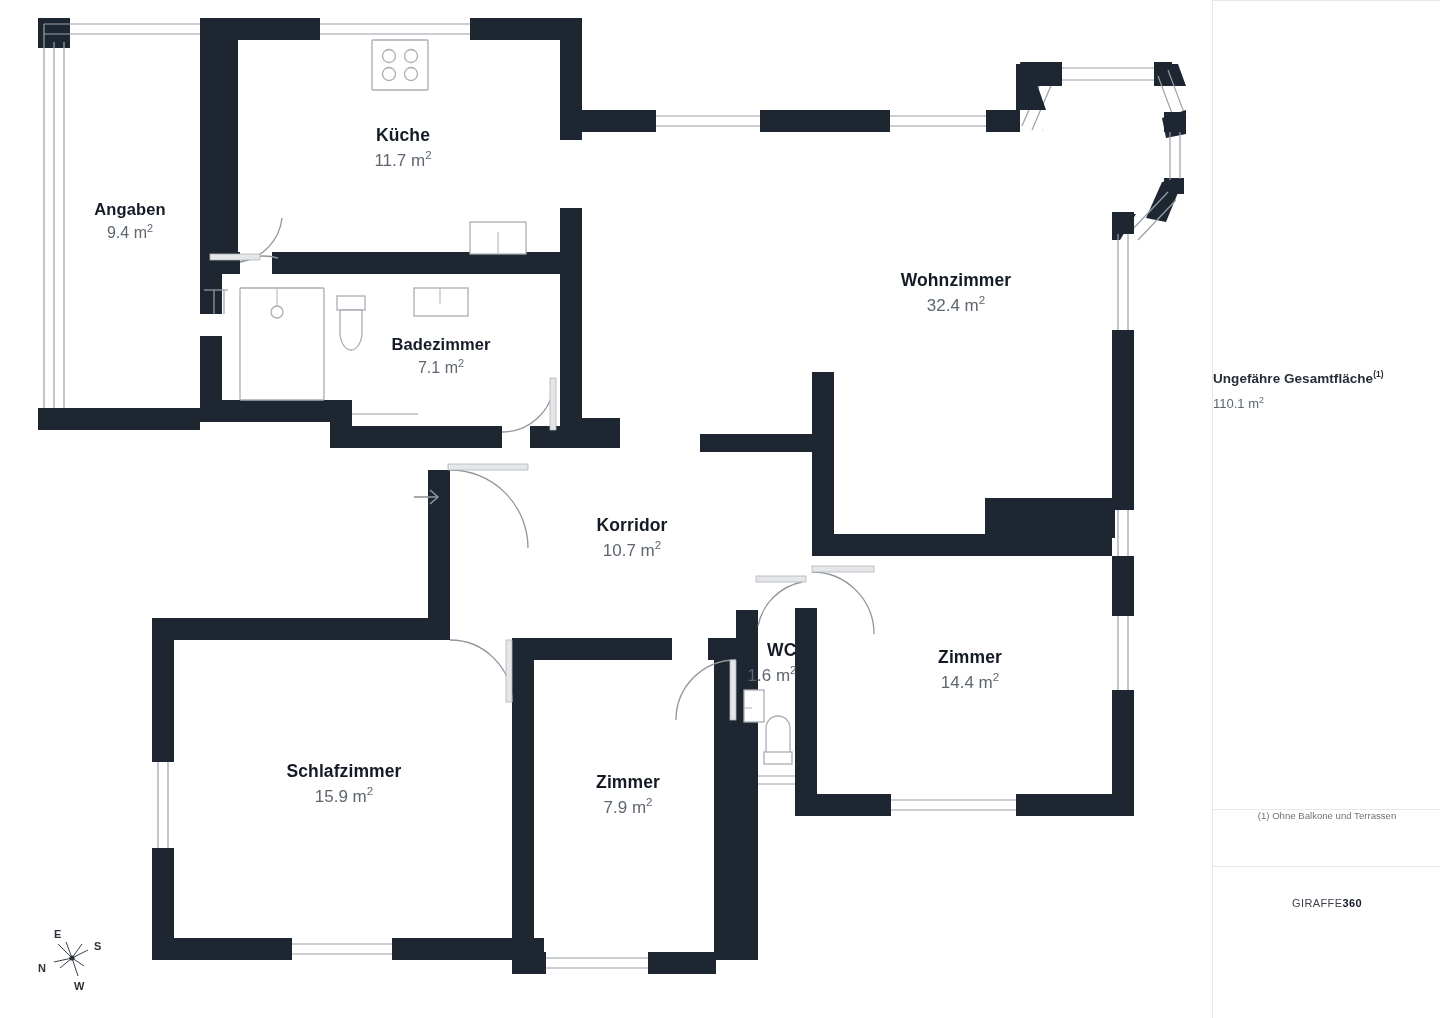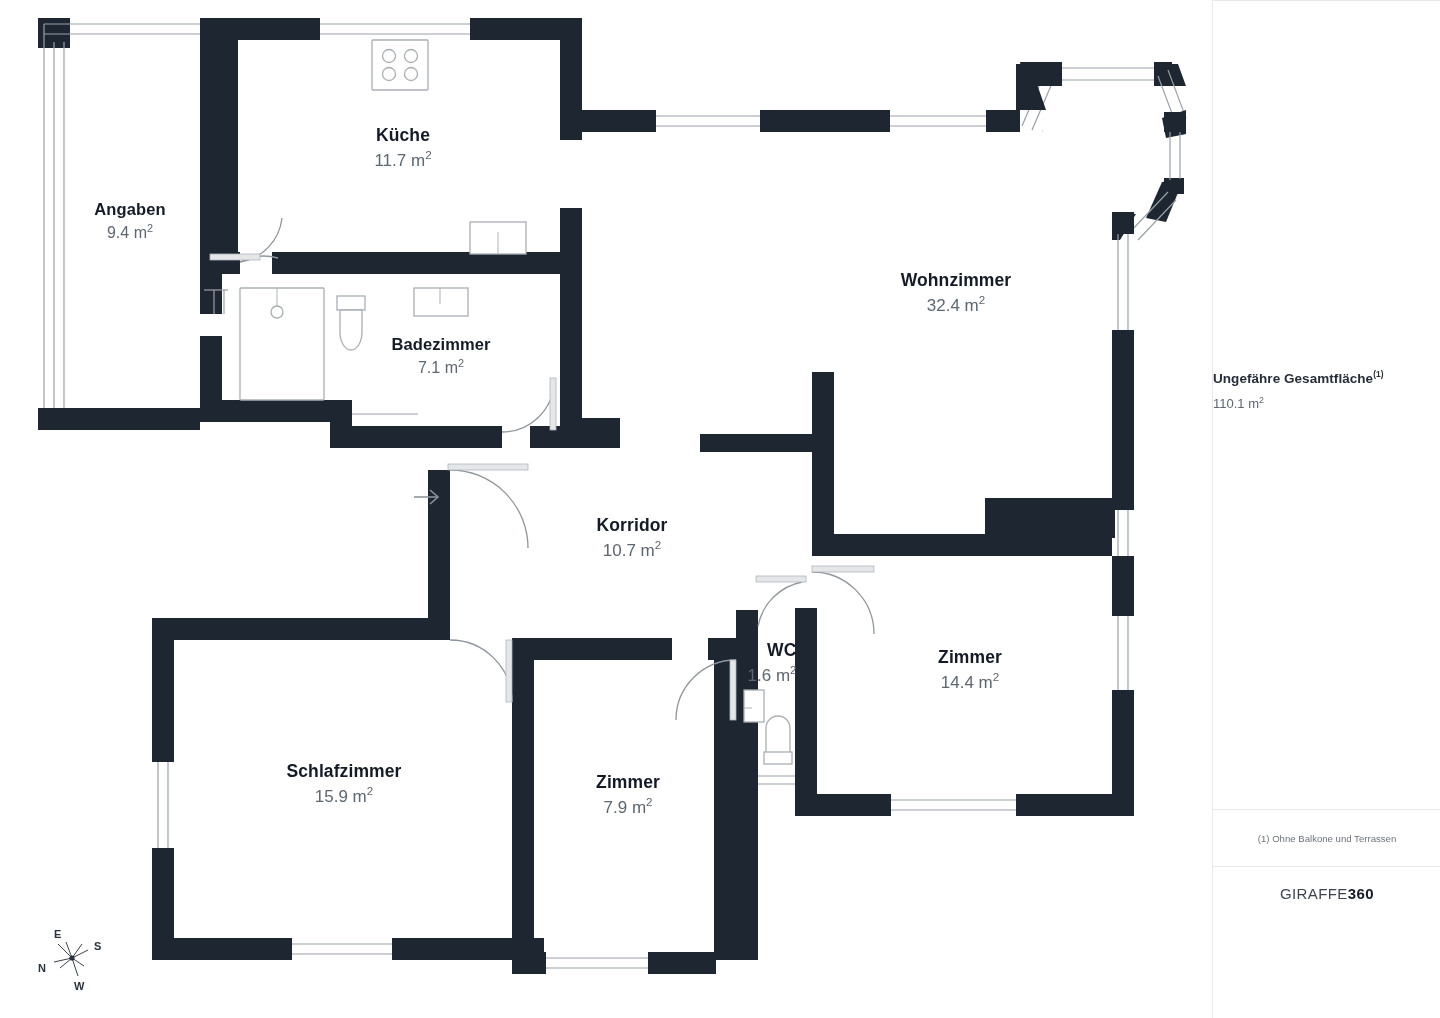--- a/index.html
+++ b/index.html
@@ -84,43 +84,42 @@
     margin-top: 9px;
   }
   #footnote-block {
     position: absolute;
     left: 0; top: 808px;
     width: 228px;
     height: 58px;
     border-top: 1px solid #e8e8ea;
     border-bottom: 1px solid #e8e8ea;
     display: flex;
-    align-items: center;
     justify-content: center;
     box-sizing: border-box;
   }
   #footnote-block .fn-text {
     font-size: 9.6px;
     color: #6d737c;
     text-align: center;
   }
   #disclaimer-block {
     position: absolute;
     left: 14px; top: 880px;
     width: 200px;
     text-align: center;
   }
   #disclaimer-block .dc-text {
     font-size: 9.6px;
     line-height: 15px;
     color: #7b818a;
   }
   #brand {
-    margin-top: 4px;
-    font-size: 15px;
+    margin-top: 16px;
+    font-size: 11px;
     color: #3d444e;
     letter-spacing: 0.4px;
     text-align: center;
   }
   #brand b { font-weight: bold; color: #141b26; }
 
   
   #compass {
     position: absolute;
     left: 30px;

